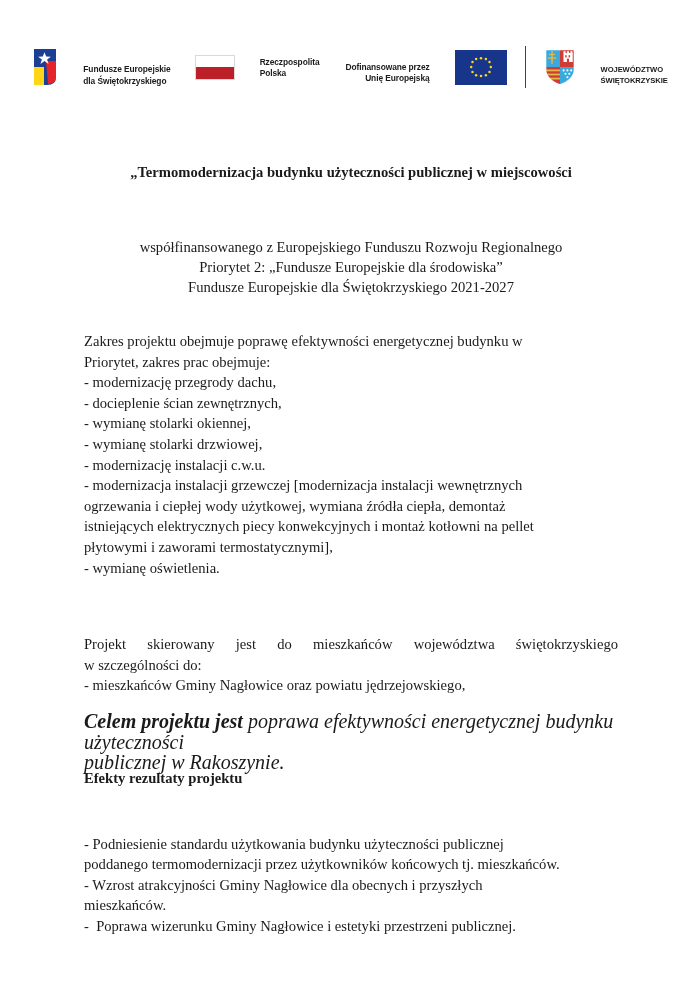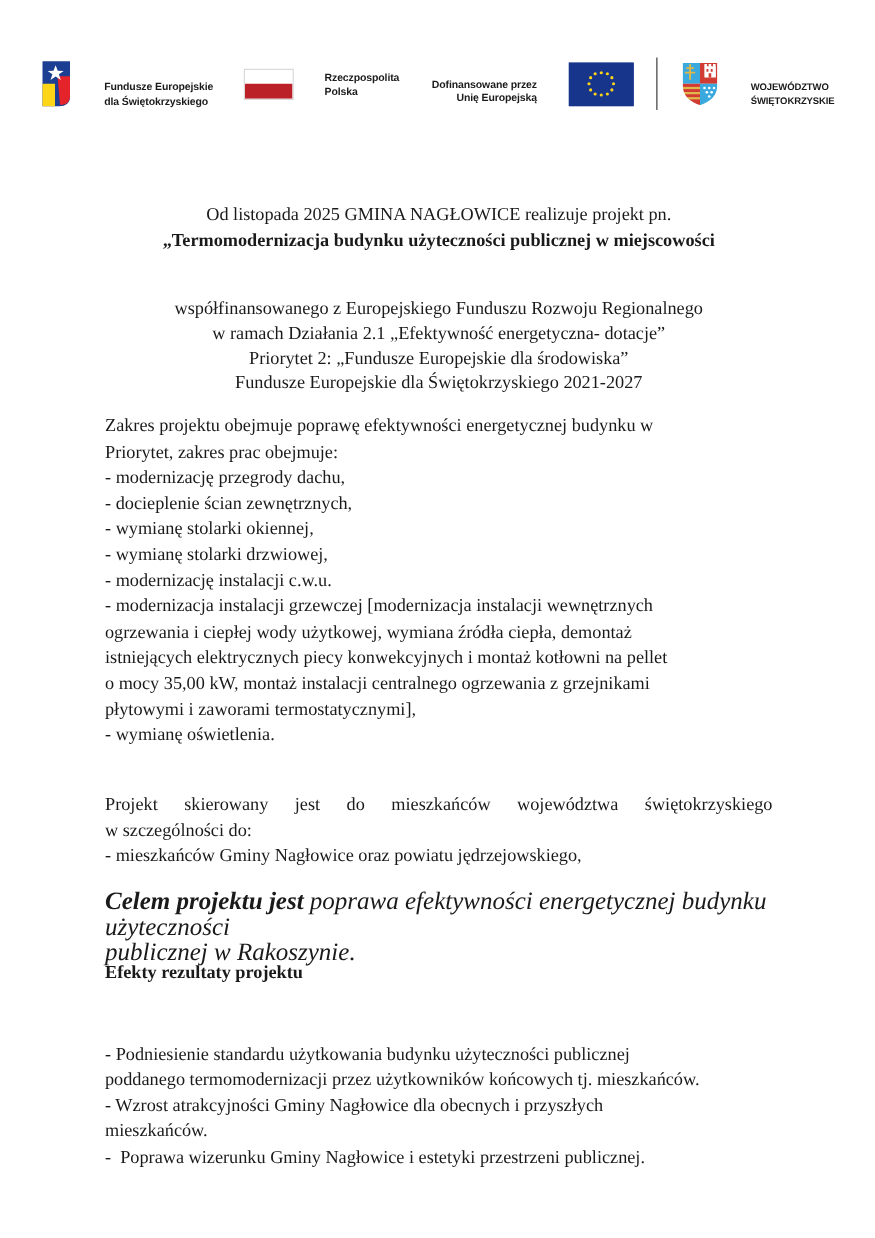--- a/index.html
+++ b/index.html
@@ -272,43 +272,40 @@
         <span>ŚWIĘTOKRZYSKIE</span>
       </span>
     </div>
 
   </div>
 </div>
 
 <div class="doc">
 
   <div class="p-intro center">
-    <div class="line">Od listopada 2025 GMINA NAGŁOWICE realizuje projekt pn.</div>
     <div class="line b">„Termomodernizacja budynku użyteczności publicznej w miejscowości</div>
   </div>
 
   <div class="p-cofin center">
     <div class="line">współfinansowanego z Europejskiego Funduszu Rozwoju Regionalnego</div>
-    <div class="line">w ramach Działania 2.1 „Efektywność energetyczna- dotacje”</div>
     <div class="line">Priorytet 2: „Fundusze Europejskie dla środowiska”</div>
     <div class="line">Fundusze Europejskie dla Świętokrzyskiego 2021-2027</div>
   </div>
 
   <div class="p-scope left">
     <div class="line">Zakres projektu obejmuje poprawę efektywności energetycznej budynku w</div>
     <div class="line">Priorytet, zakres prac obejmuje:</div>
     <div class="line">- modernizację przegrody dachu,</div>
     <div class="line">- docieplenie ścian zewnętrznych,</div>
     <div class="line">- wymianę stolarki okiennej,</div>
     <div class="line">- wymianę stolarki drzwiowej,</div>
     <div class="line">- modernizację instalacji c.w.u.</div>
     <div class="line">- modernizacja instalacji grzewczej [modernizacja instalacji wewnętrznych</div>
     <div class="line">ogrzewania i ciepłej wody użytkowej, wymiana źródła ciepła, demontaż</div>
     <div class="line">istniejących elektrycznych piecy konwekcyjnych i montaż kotłowni na pellet</div>
-    <div class="line">o mocy 35,00 kW, montaż instalacji centralnego ogrzewania z grzejnikami</div>
     <div class="line">płytowymi i zaworami termostatycznymi],</div>
     <div class="line">- wymianę oświetlenia.</div>
   </div>
 
   <div class="p-target left">
     <div class="line just-line">Projekt skierowany jest do mieszkańców województwa świętokrzyskiego</div>
     <div class="line">w szczególności do:</div>
     <div class="line">- mieszkańców Gminy Nagłowice oraz powiatu jędrzejowskiego,</div>
   </div>
 

